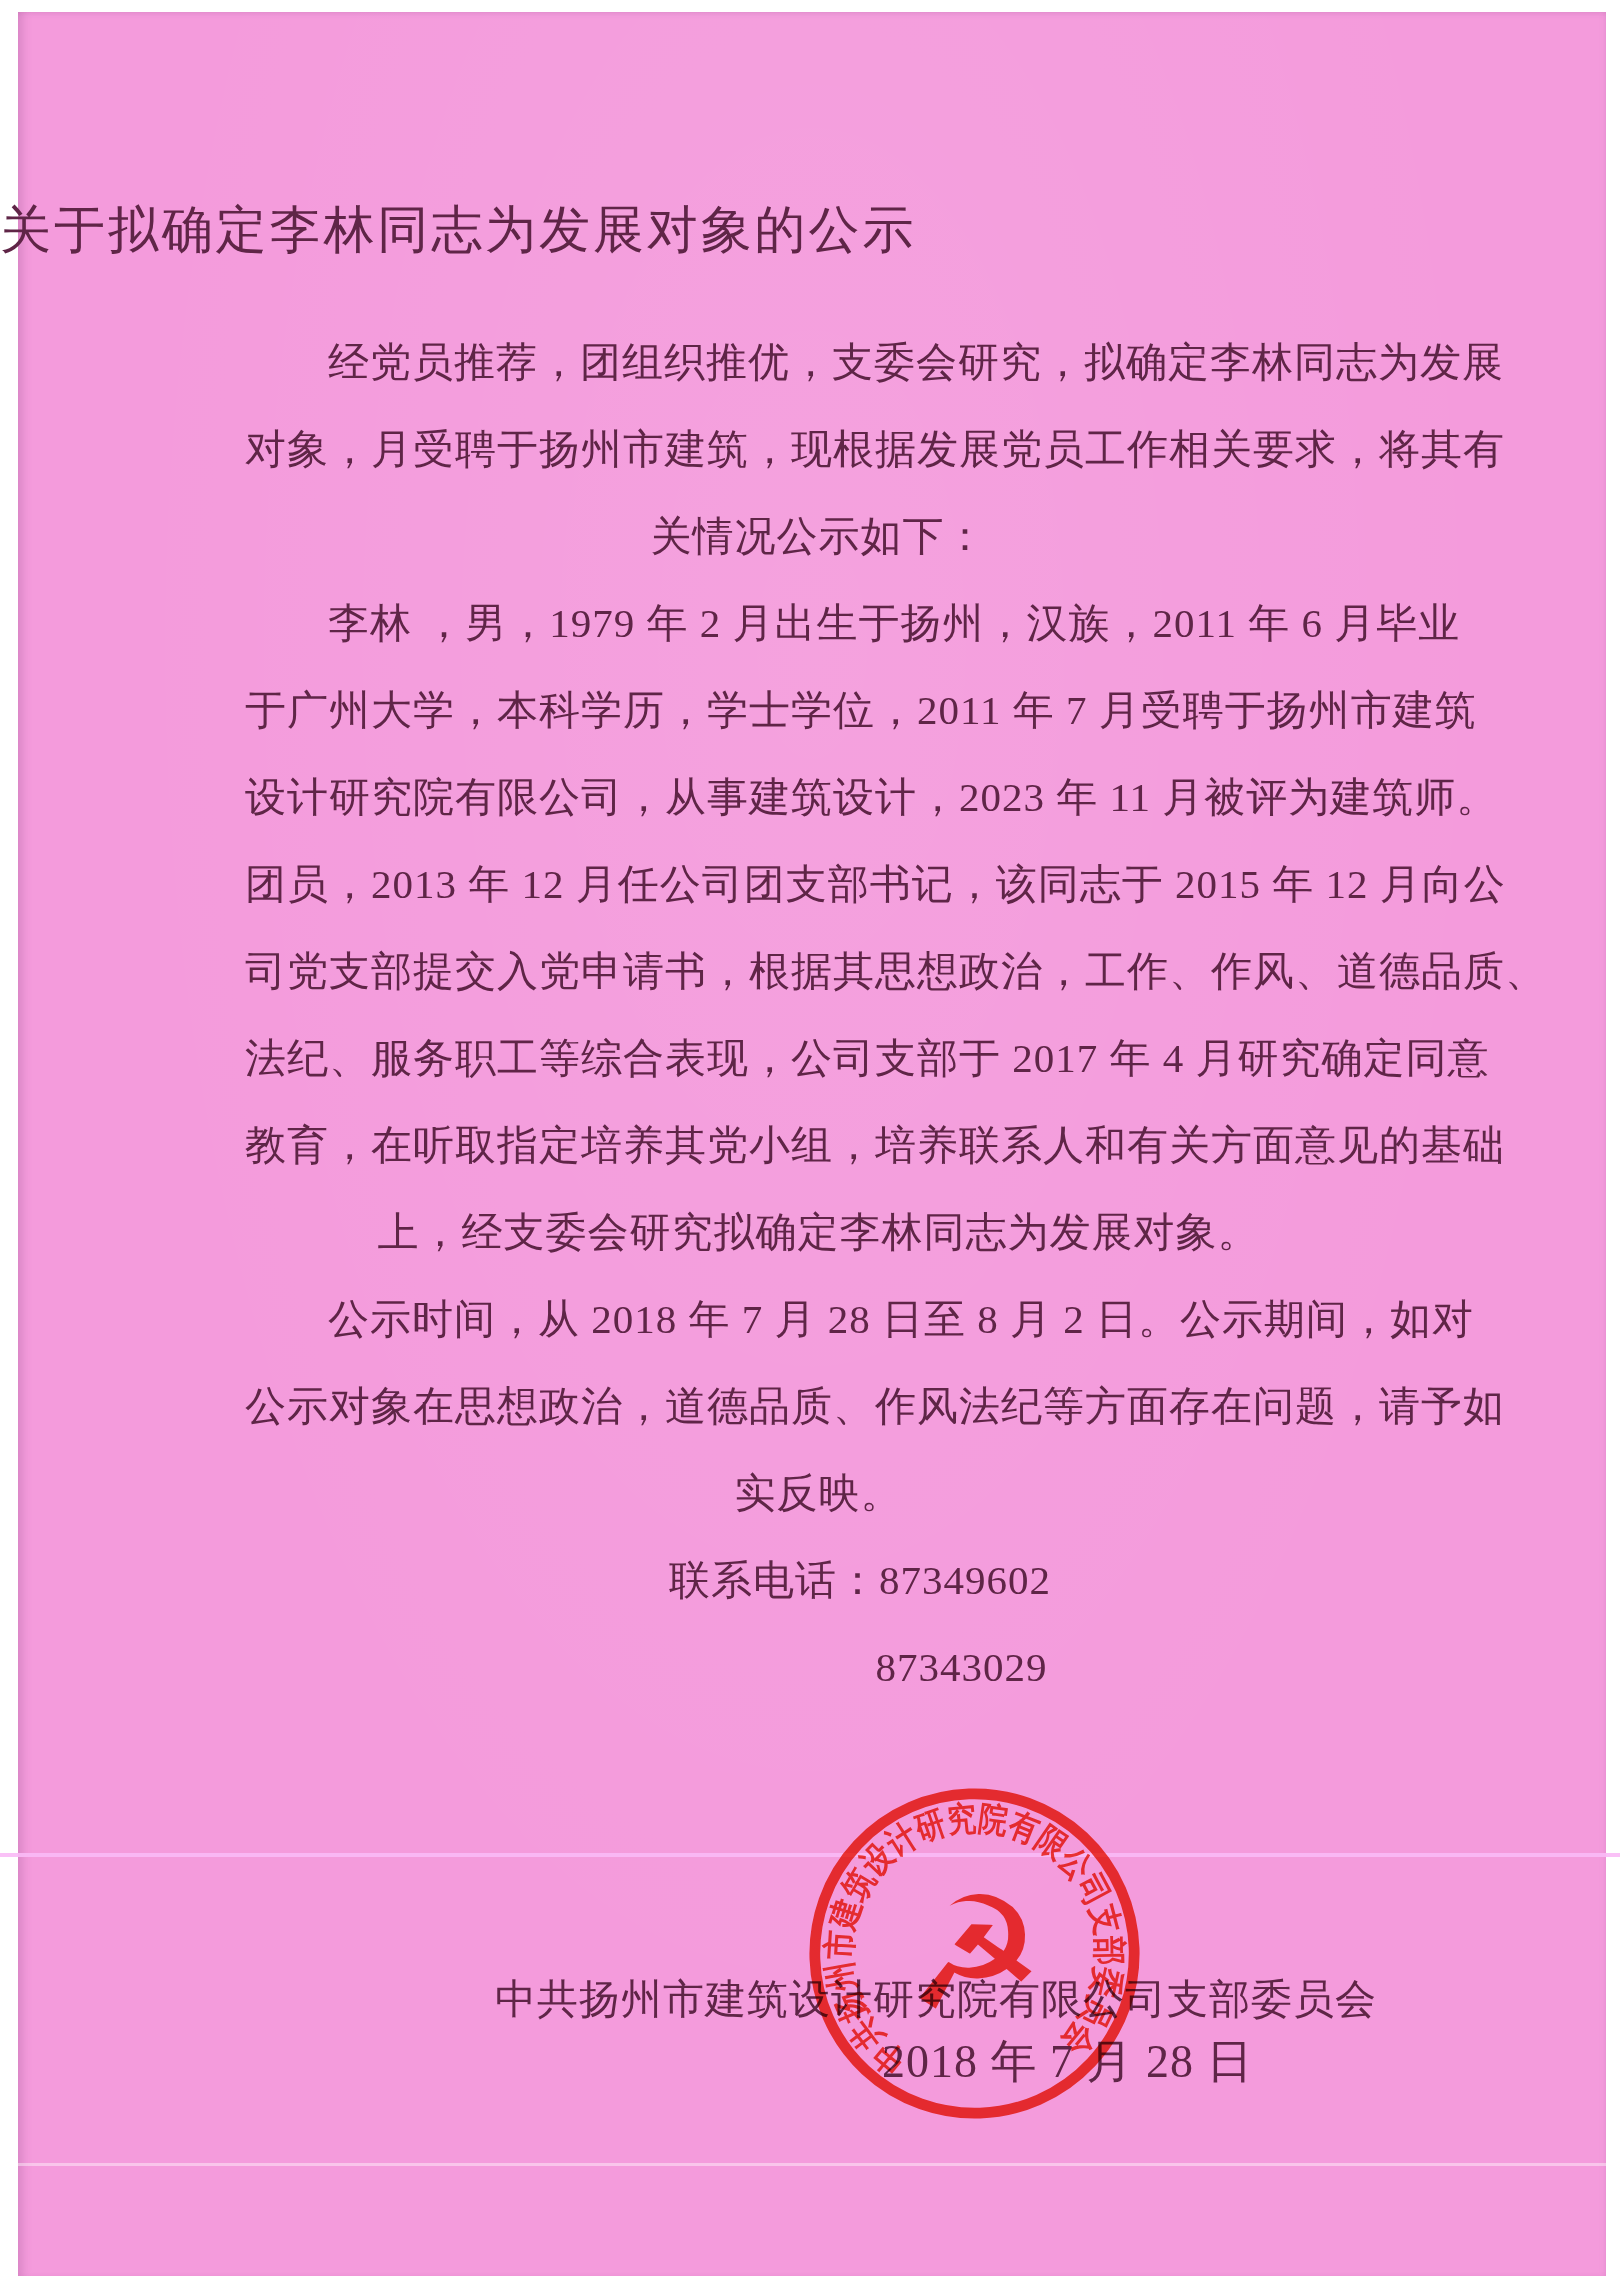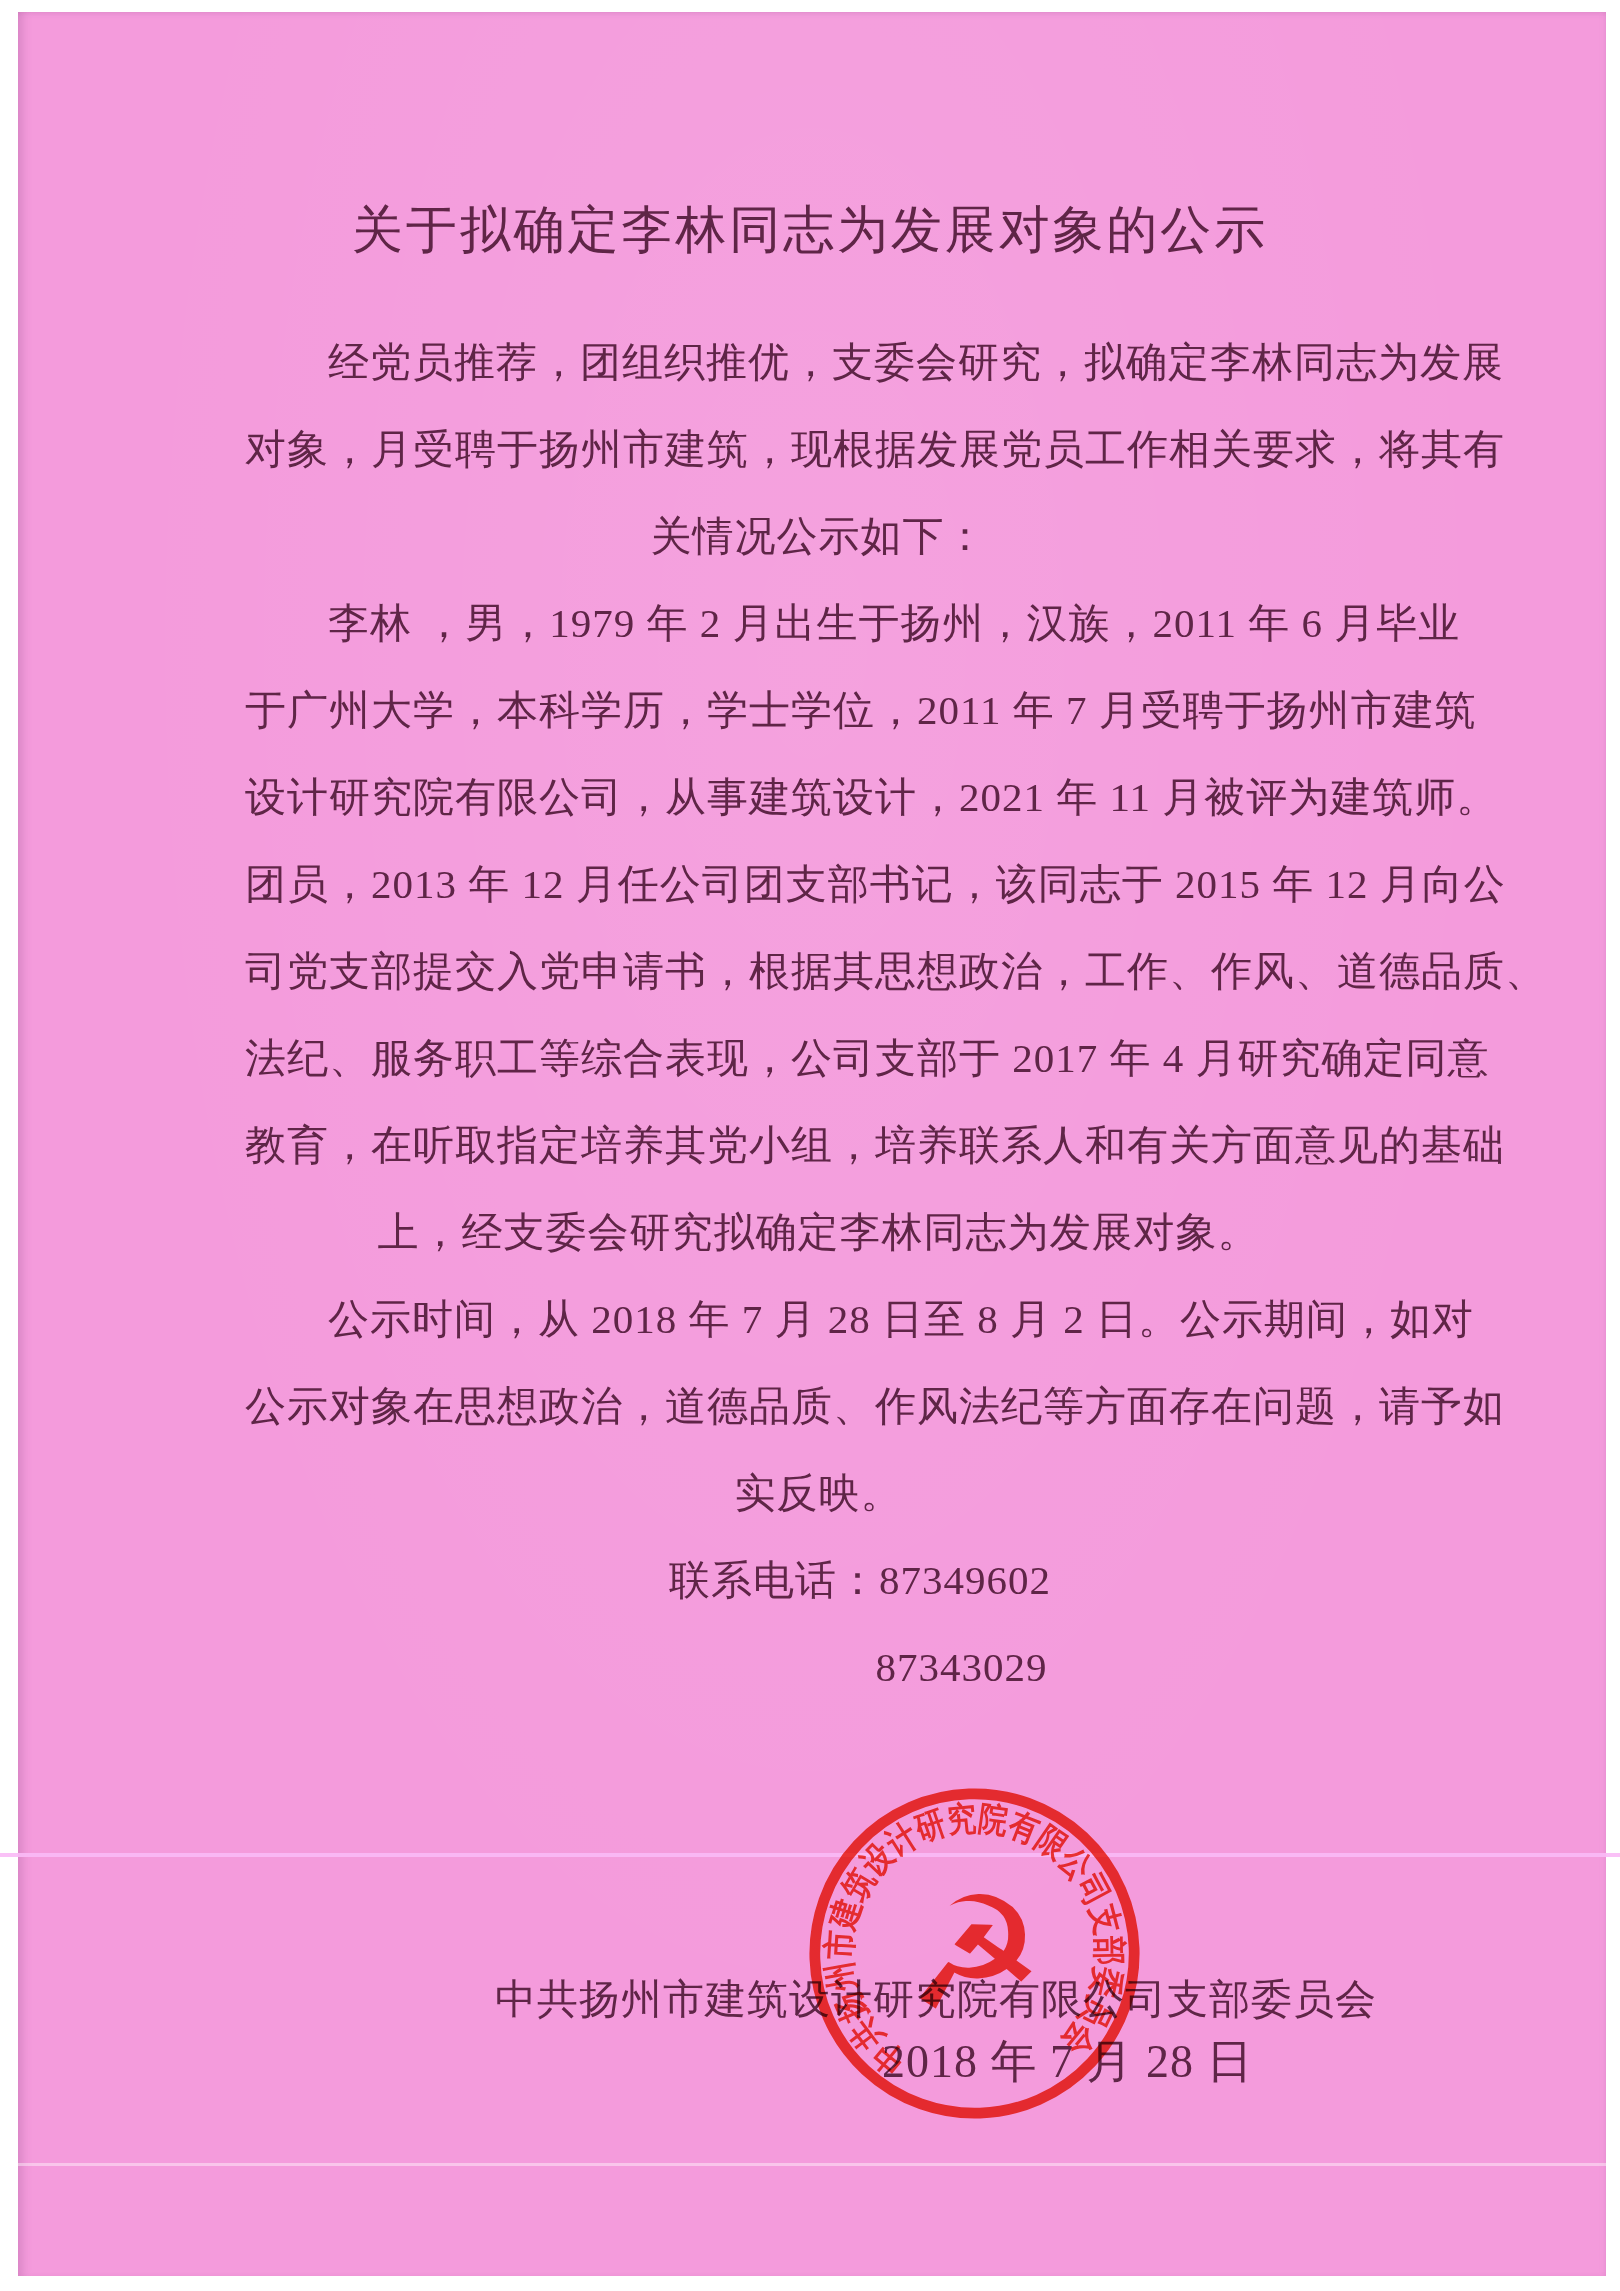--- a/index.html
+++ b/index.html
@@ -38,21 +38,20 @@
     left: 0; width: 1620px;
     pointer-events: none;
   }
   .artifact-1 { top: 1853px; height: 3.9px; background: rgba(249,186,246,0.9); }
   .artifact-2 { top: 2163px; height: 2.9px; background: rgba(255,255,255,0.42); }
 
   .doc-title {
     position: absolute;
     left: 0; top: 196px;
     width: 1620px;
-    text-align: center;
     font-size: 51px;
     letter-spacing: 2.9px;
     color: var(--ink);
     font-weight: 400;
   }
 
   .body-lines {
     position: absolute;
     left: 245px; top: 319px;
     width: 1147px;
@@ -117,21 +116,21 @@
   <div class="artifact-line artifact-2"></div>
 
   <div class="doc-title">关于拟确定李林同志为发展对象的公示</div>
 
   <div class="body-lines" id="body-lines">
       <div class="body-line indent-1">经党员推荐，团组织推优，支委会研究，拟确定李林同志为发展</div>
       <div class="body-line indent-0">对象，月受聘于扬州市建筑，现根据发展党员工作相关要求，将其有</div>
       <div class="body-line indent-0">关情况公示如下：</div>
       <div class="body-line indent-1">李林 ，男，1979 年 2 月出生于扬州，汉族，2011 年 6 月毕业</div>
       <div class="body-line indent-0">于广州大学，本科学历，学士学位，2011 年 7 月受聘于扬州市建筑</div>
-      <div class="body-line indent-0">设计研究院有限公司，从事建筑设计，2021 年 11 月被评为建筑师。</div>
+      <div class="body-line indent-0">设计研究院有限公司，从事建筑设计，2023 年 11 月被评为建筑师。</div>
       <div class="body-line indent-0">团员，2013 年 12 月任公司团支部书记，该同志于 2015 年 12 月向公</div>
       <div class="body-line indent-0">司党支部提交入党申请书，根据其思想政治，工作、作风、道德品质、</div>
       <div class="body-line indent-0">法纪、服务职工等综合表现，公司支部于 2017 年 4 月研究确定同意</div>
       <div class="body-line indent-0">教育，在听取指定培养其党小组，培养联系人和有关方面意见的基础</div>
       <div class="body-line indent-0">上，经支委会研究拟确定李林同志为发展对象。</div>
       <div class="body-line indent-1">公示时间，从 2018 年 7 月 28 日至 8 月 2 日。公示期间，如对</div>
       <div class="body-line indent-0">公示对象在思想政治，道德品质、作风法纪等方面存在问题，请予如</div>
       <div class="body-line indent-0">实反映。</div>
       <div class="body-line indent-1">联系电话：87349602</div>
       <div class="body-line indent-2">87343029</div>

